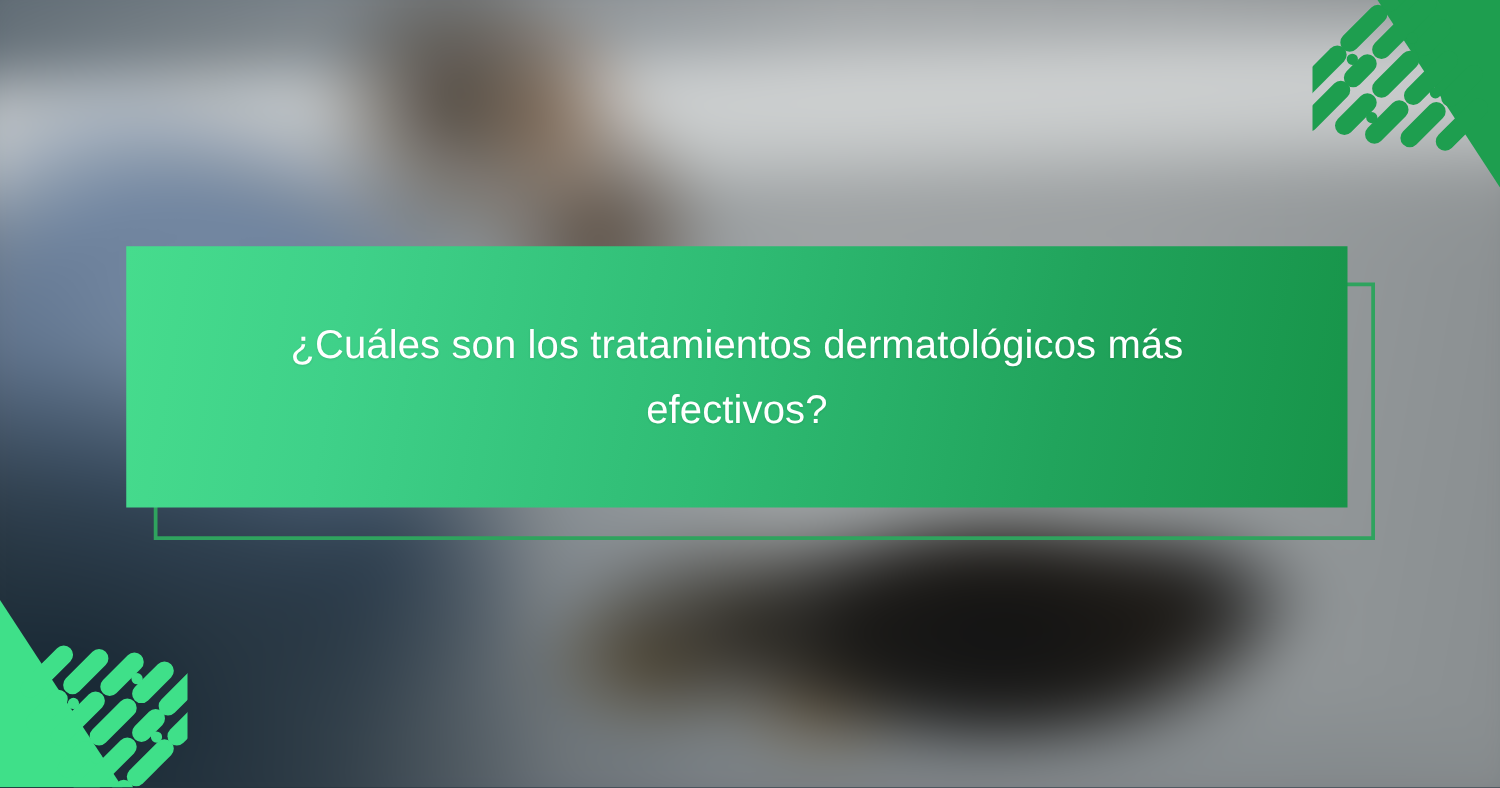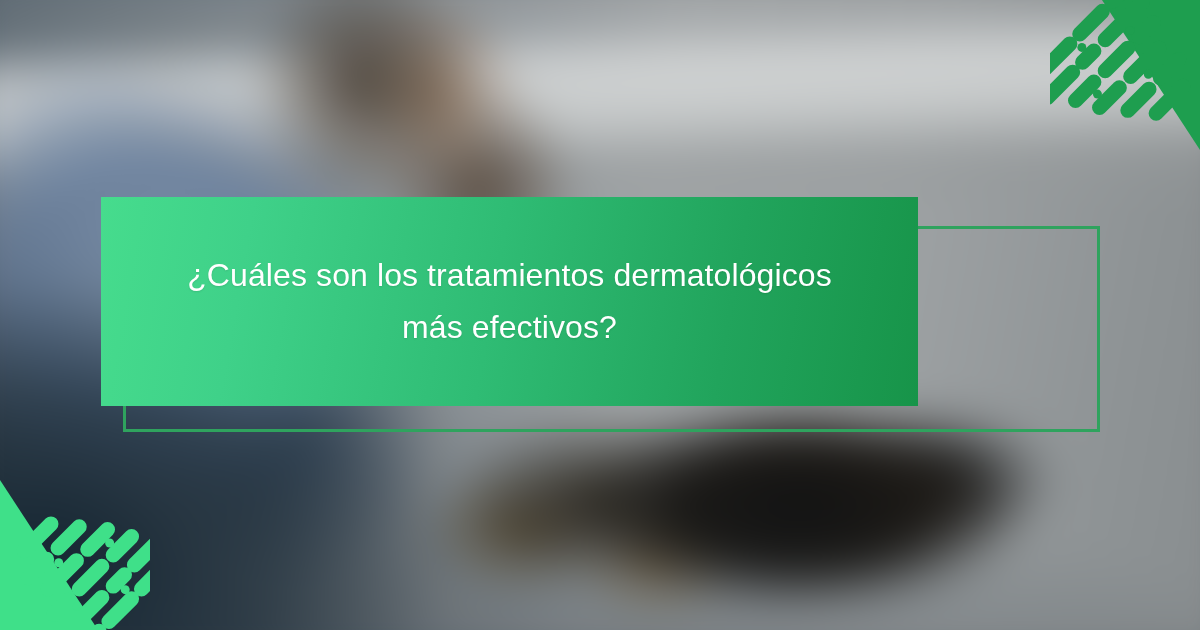--- a/index.html
+++ b/index.html
@@ -93,21 +93,21 @@
     height:206px;
     border:3px solid #2fa35e;
     background:transparent;
   }
 
   
   .card{
     position:absolute;
     left:101px;
     top:197px;
-    width:817px;
+    width:977px;
     height:209px;
     background:linear-gradient(100deg,#46dc8d 0%, #3fd189 18%, #2fbc74 48%, #21a45c 76%, #179449 100%);
     display:flex;
     align-items:center;
     justify-content:center;
     padding:0 52px;
   }
   .card-title{
     margin:0;
     color:#ffffff;

